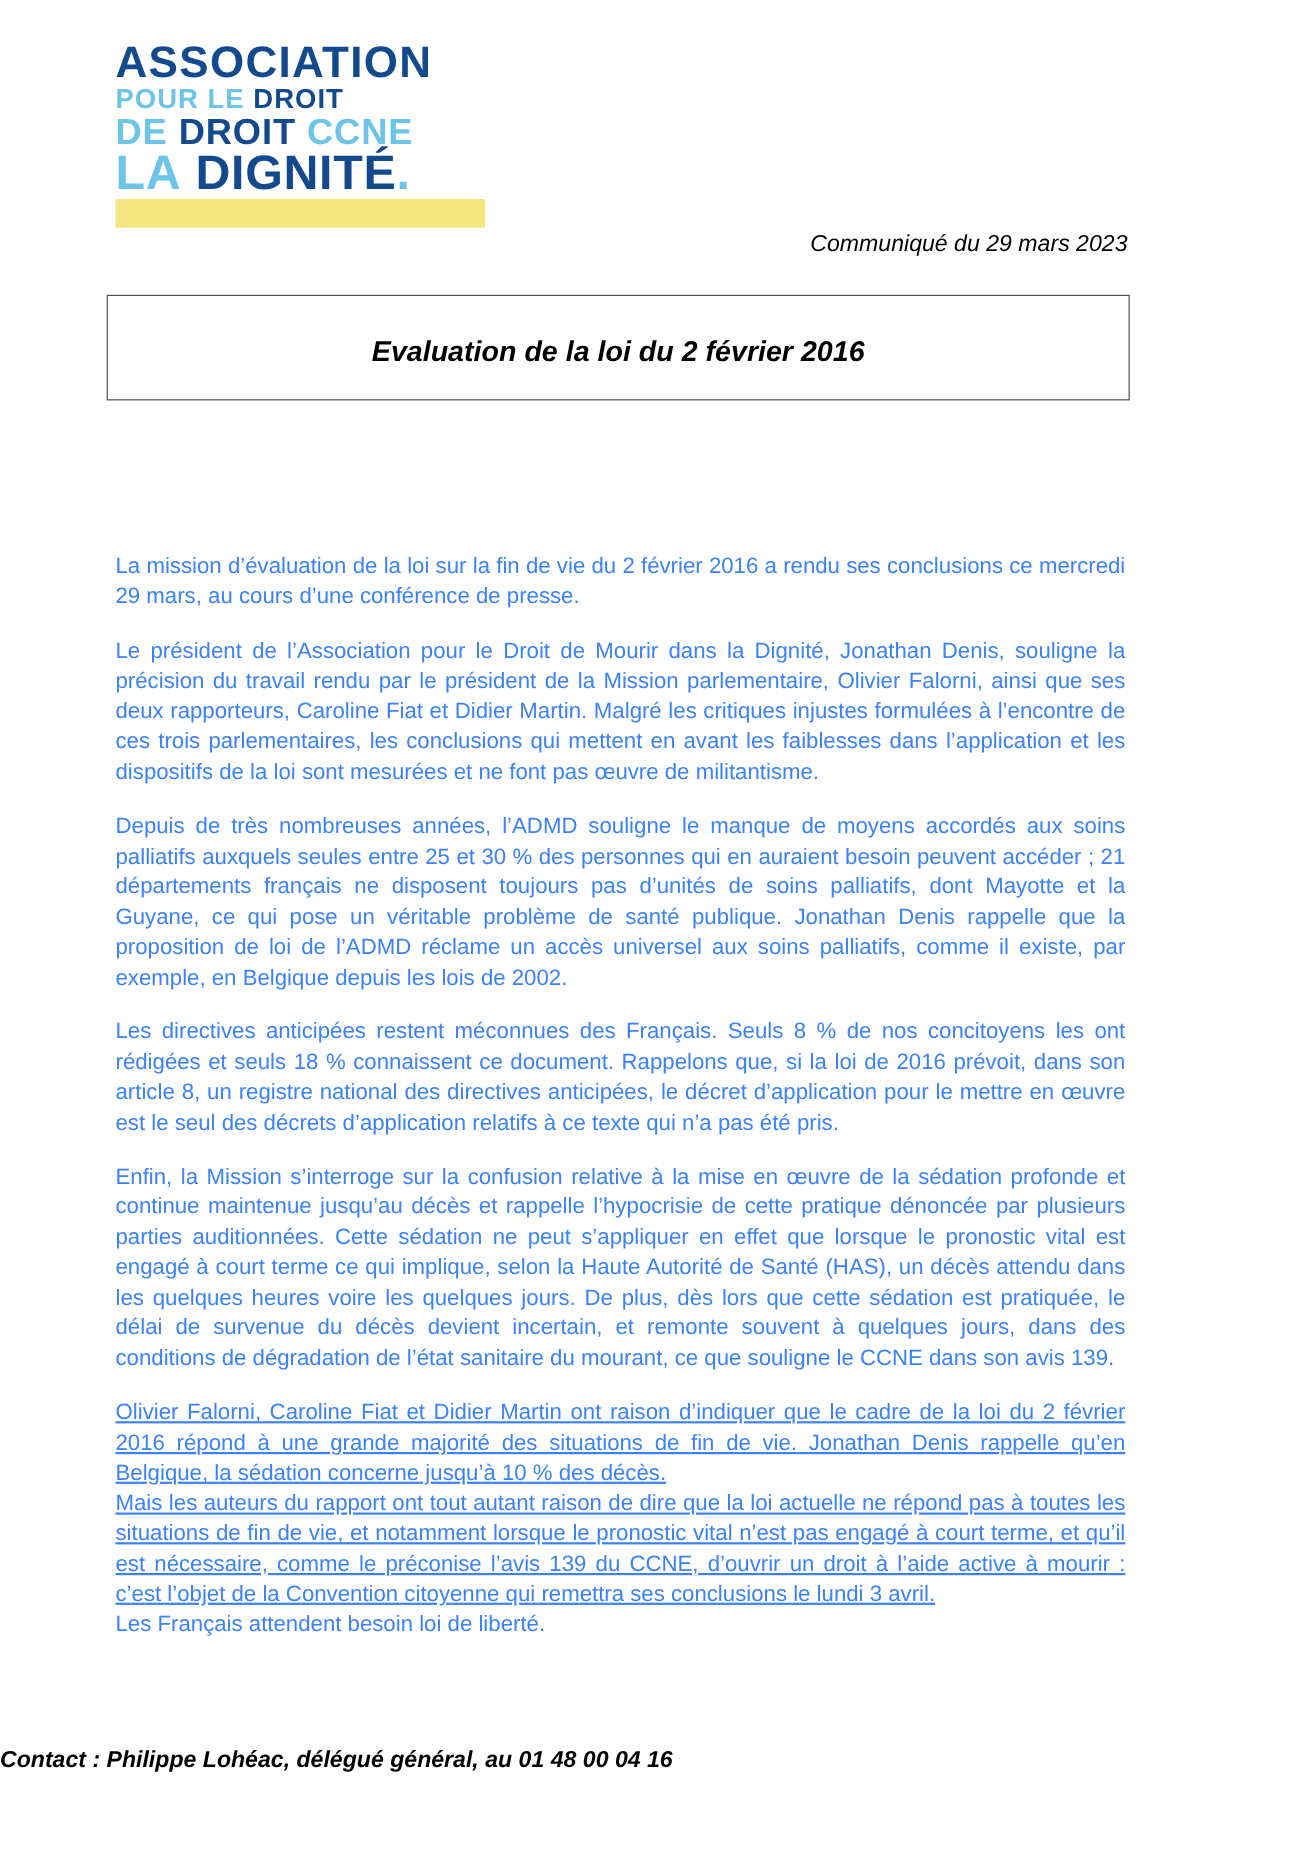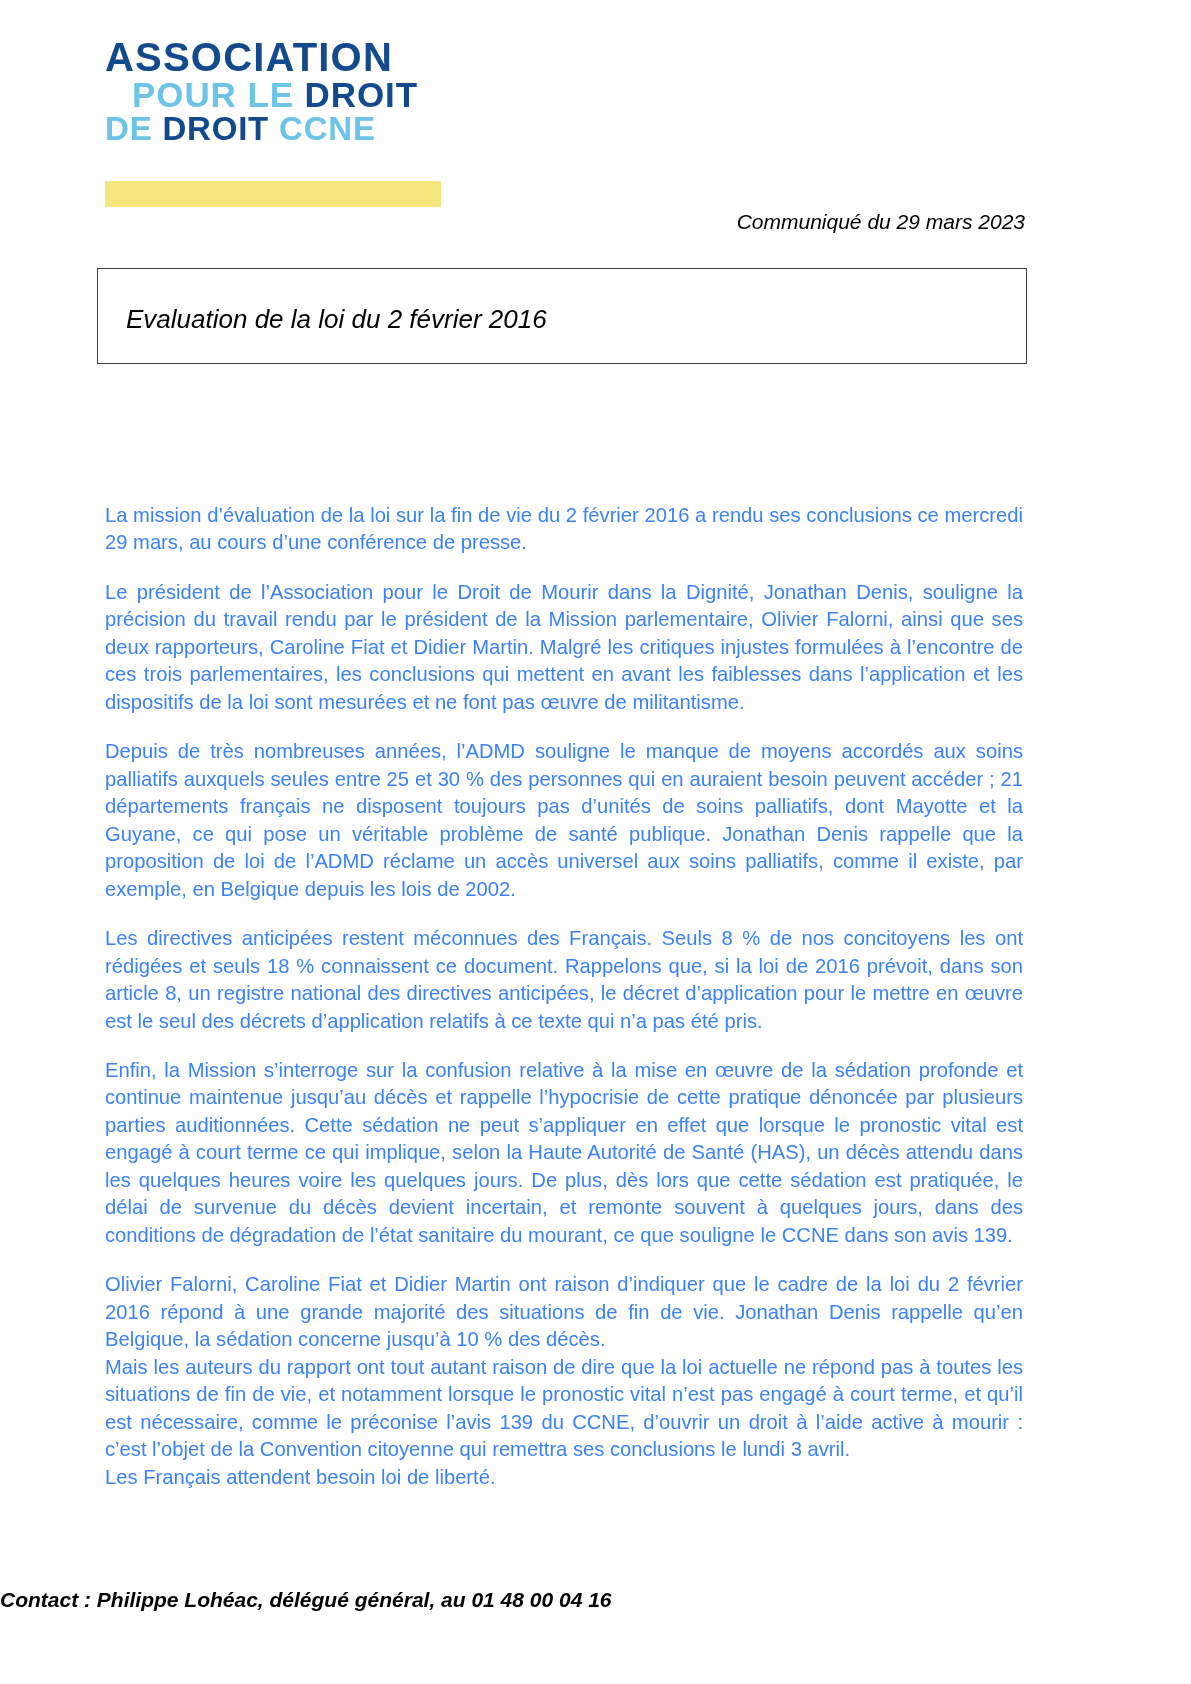--- a/index.html
+++ b/index.html
@@ -34,21 +34,21 @@
   .logo-line {
     display: block;
     font-family: "Liberation Sans", sans-serif;
     font-weight: bold;
     font-style: normal;
     letter-spacing: 0.5px;
     line-height: 0.98;
     white-space: nowrap;
   }
   .logo-l1 { font-size: 40px; color: #134a8e; letter-spacing: 1.2px; }
-  .logo-l2 { font-size: 35px; letter-spacing: 0.9px; margin-top: 1px; text-align: center; }
+  .logo-l2 { font-size: 25px; letter-spacing: 0.9px; margin-top: 1px; }
   .logo-l3 { font-size: 33px; letter-spacing: 0.8px; margin-top: 1px; }
   .logo-l4 { font-size: 44px; letter-spacing: 0.6px; margin-top: 0px; position: relative; }
   .navy { color: #134a8e; }
   .sky  { color: #6cc4e8; }
   .logo-highlight {
     position: absolute;
     left: 0px;
     top: 143px;
     width: 336px;
     height: 26px;
@@ -71,21 +71,22 @@
 
   
   .title-box {
     position: absolute;
     left: 97px;
     top: 268px;
     width: 930px;
     box-sizing: border-box;
     border: 1.5px solid #404040;
     padding: 26px 28px 26px 28px;
-    text-align: left;
+    text-align: center;
+    font-weight: bold;
   }
   .title-main {
     font-size: 26px;
     font-style: italic;
     line-height: 1.3;
     margin: 8px 0 0 0;
   }
   .title-sub {
     font-size: 26px;
     font-style: italic;
@@ -106,20 +107,21 @@
     font-family: "Liberation Sans", sans-serif;
     font-weight: 400;
     color: #3b82f6;
   }
   .body-text p {
     margin: 0 0 22px 0;
     text-align: justify;
   }
   .body-text p.tight {
     margin-bottom: 0;
+    text-decoration: underline;
   }
   .body-text p:last-child { margin-bottom: 0; }
 
   
   .contact {
     position: absolute;
     left: 0;
     right: 0;
     top: 1588px;
     text-align: left;
@@ -139,20 +141,23 @@
     <div class="logo-lines">
       <span class="logo-line logo-l1">
         <span class="navy">ASSOCIATION</span>
       </span>
       <span class="logo-line logo-l2">
         <span class="sky">POUR LE</span><span class="sky">&nbsp;</span><span class="navy">DROIT</span>
       </span>
       <span class="logo-line logo-l3">
         <span class="sky">DE</span><span>&nbsp;</span><span class="navy">DROIT</span><span>&nbsp;</span><span class="sky">CCNE</span>
       </span>
+      <span class="logo-line logo-l4">
+        <span class="sky">LA</span><span>&nbsp;</span><span class="navy">DIGNITÉ</span><span class="sky">.</span>
+      </span>
     </div>
   </div>
 
   <div class="date-line">Communiqué du 29 mars 2023</div>
 
   <div class="title-box">
     <div class="title-main">Evaluation de la loi du 2 février 2016</div>
   </div>
 
   <div class="body-text">

